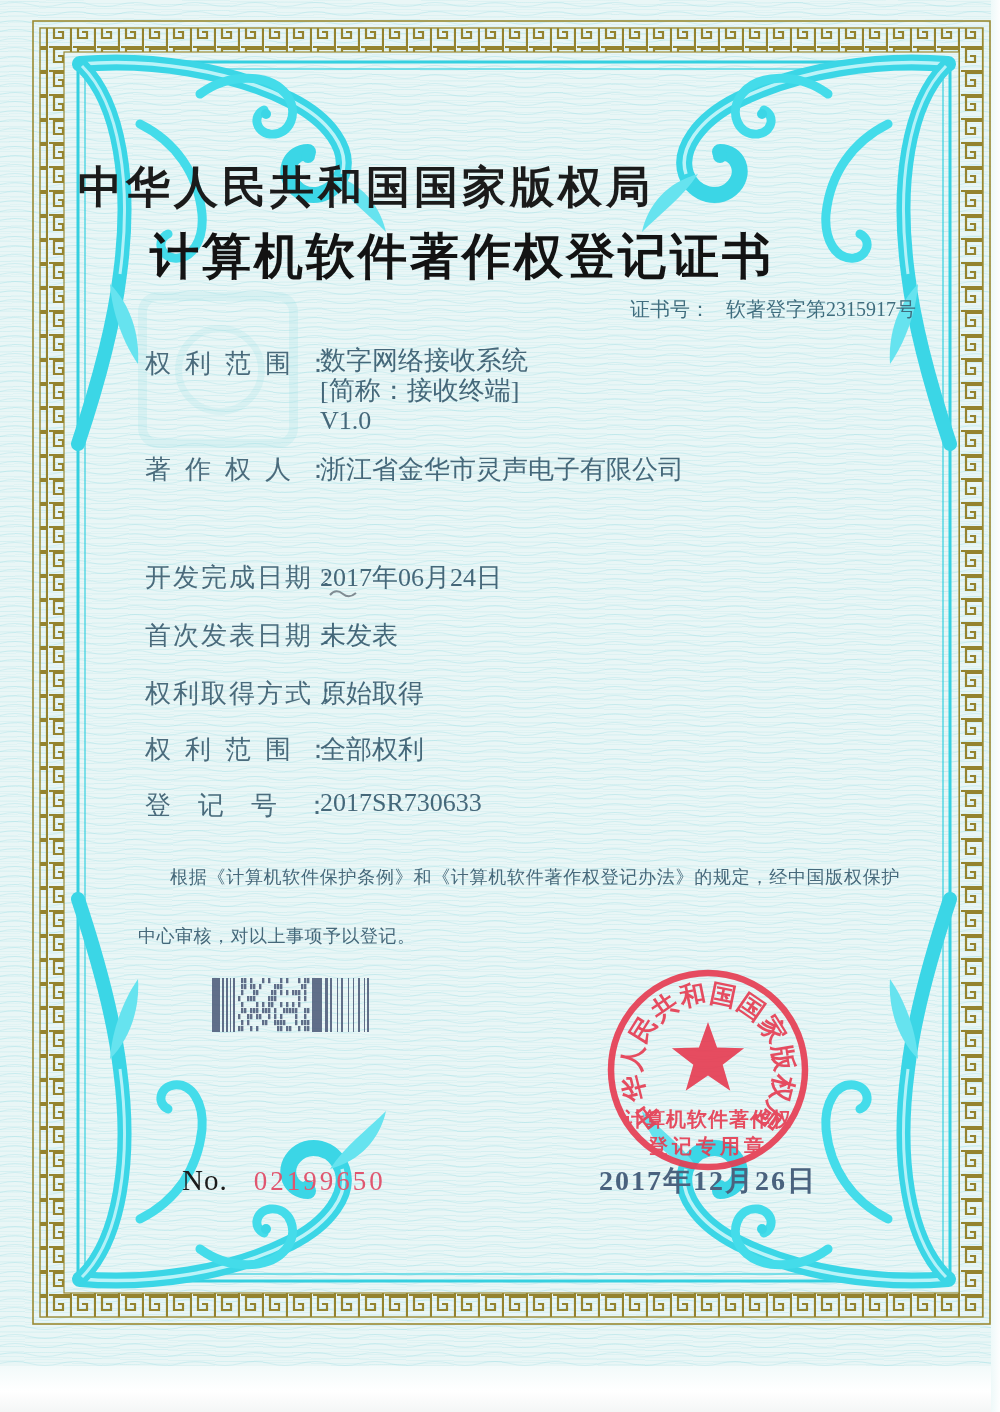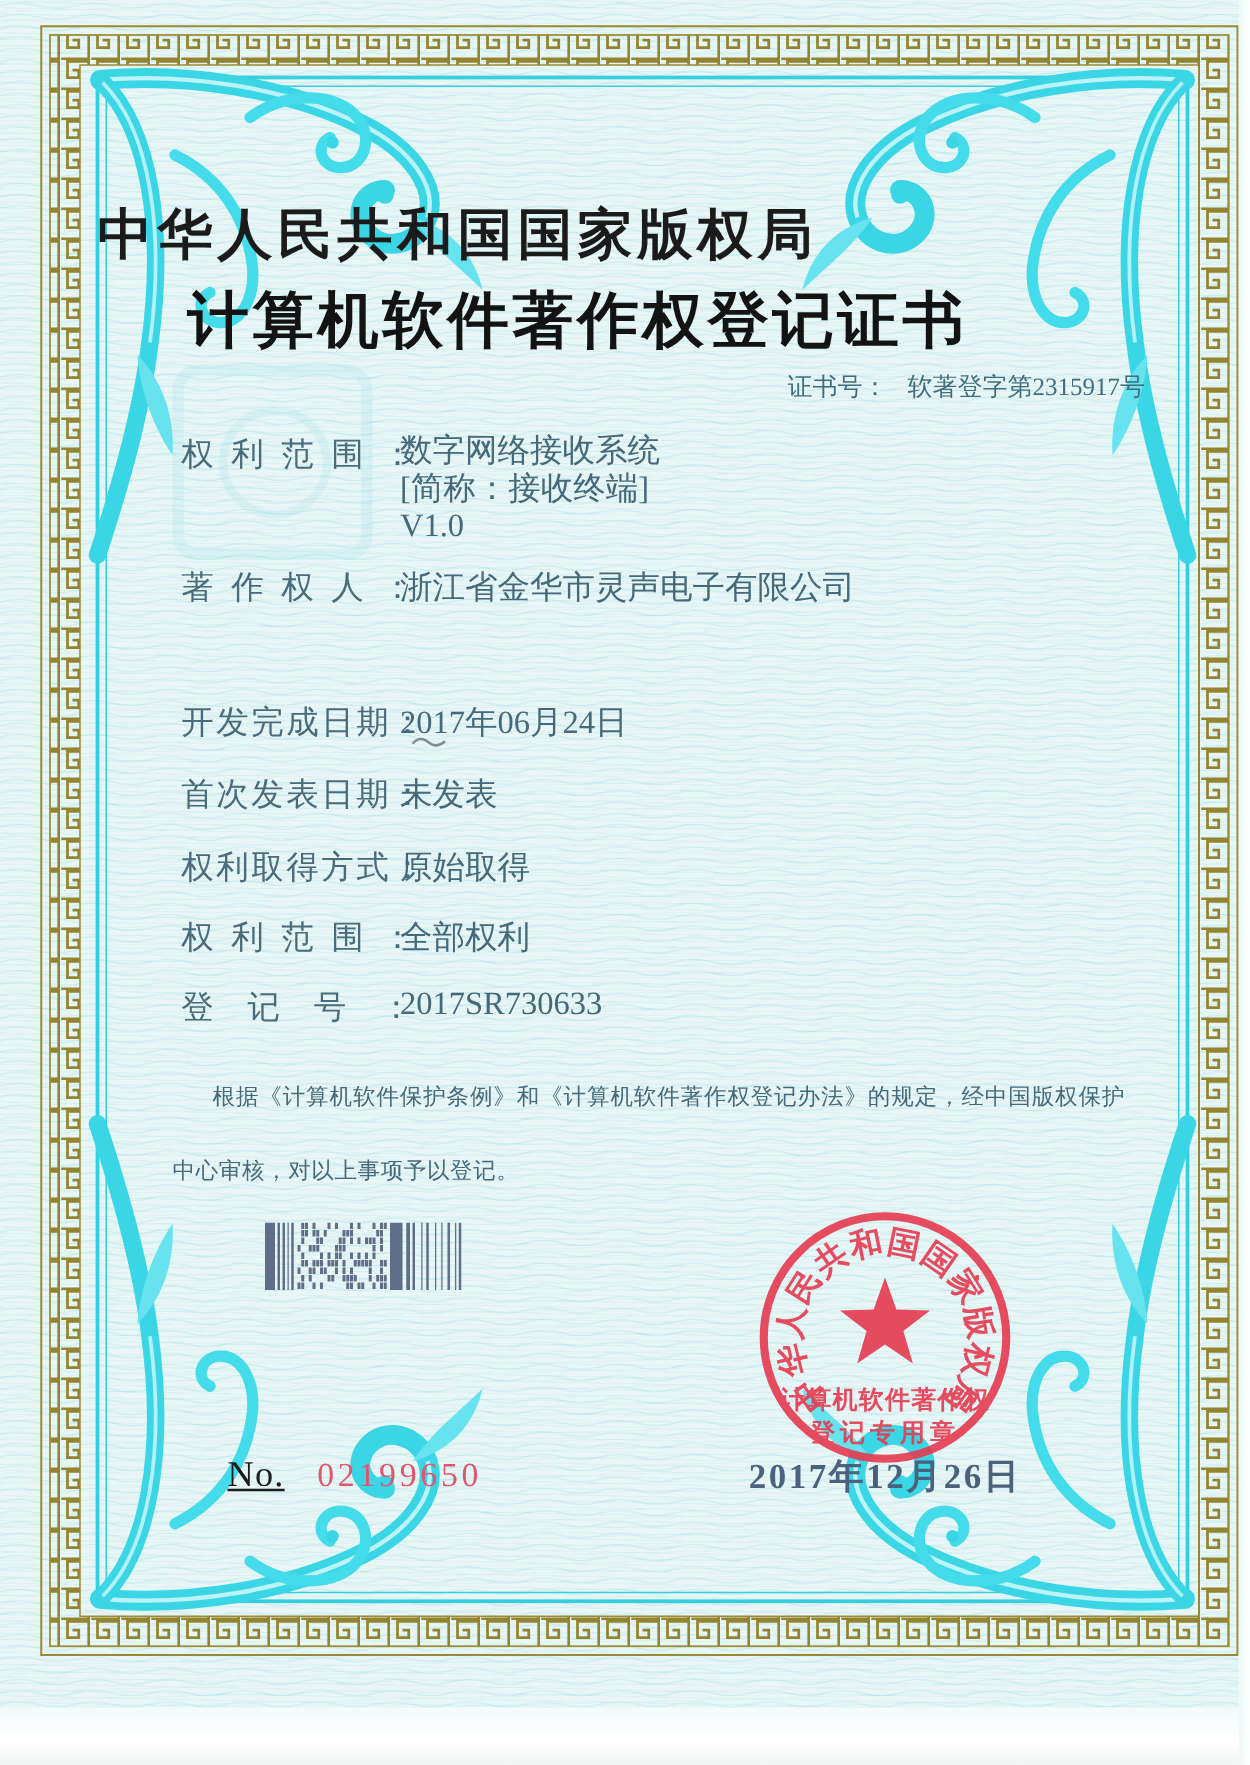--- a/index.html
+++ b/index.html
@@ -59,21 +59,21 @@
     font-size:28px;font-weight:600;letter-spacing:2px;color:var(--date-navy);
   }
   .seal{position:absolute;left:593px;top:955px;width:230px;height:230px;}
   .seal-ring-circle{fill:none;stroke:var(--seal-red);stroke-width:6.5px;}
   .seal text{fill:var(--seal-red);font-family:"Liberation Serif","DejaVu Serif",serif;font-weight:700;text-anchor:middle;}
   #sealRing text{font-size:26px;dominant-baseline:central;}
   .seal-star{fill:var(--seal-red);}
   .seal-t1{font-size:20px;letter-spacing:1px;}
   .seal-t2{font-size:20px;letter-spacing:4px;}
   .no-line{position:absolute;left:182px;top:1164px;white-space:nowrap;}
-  .no-label{font-size:29px;color:#1c1c1c;letter-spacing:1px;text-decoration:underline;}
+  .no-label{font-size:29px;color:#1c1c1c;letter-spacing:1px;}
   .no-value{font-size:27px;color:var(--serial-red);font-family:Liberation Serif, serif;letter-spacing:3px;margin-left:26px;}
   .watermark{
     position:absolute;left:138px;top:292px;width:142px;height:138px;
     border:9px solid rgba(150,220,226,0.38);border-radius:20px;opacity:.55;
   }
   .watermark-inner{
     position:absolute;left:28px;top:24px;width:76px;height:76px;
     border:7px solid rgba(150,220,226,0.35);border-radius:50%;
   }
   .edge-bottom{

